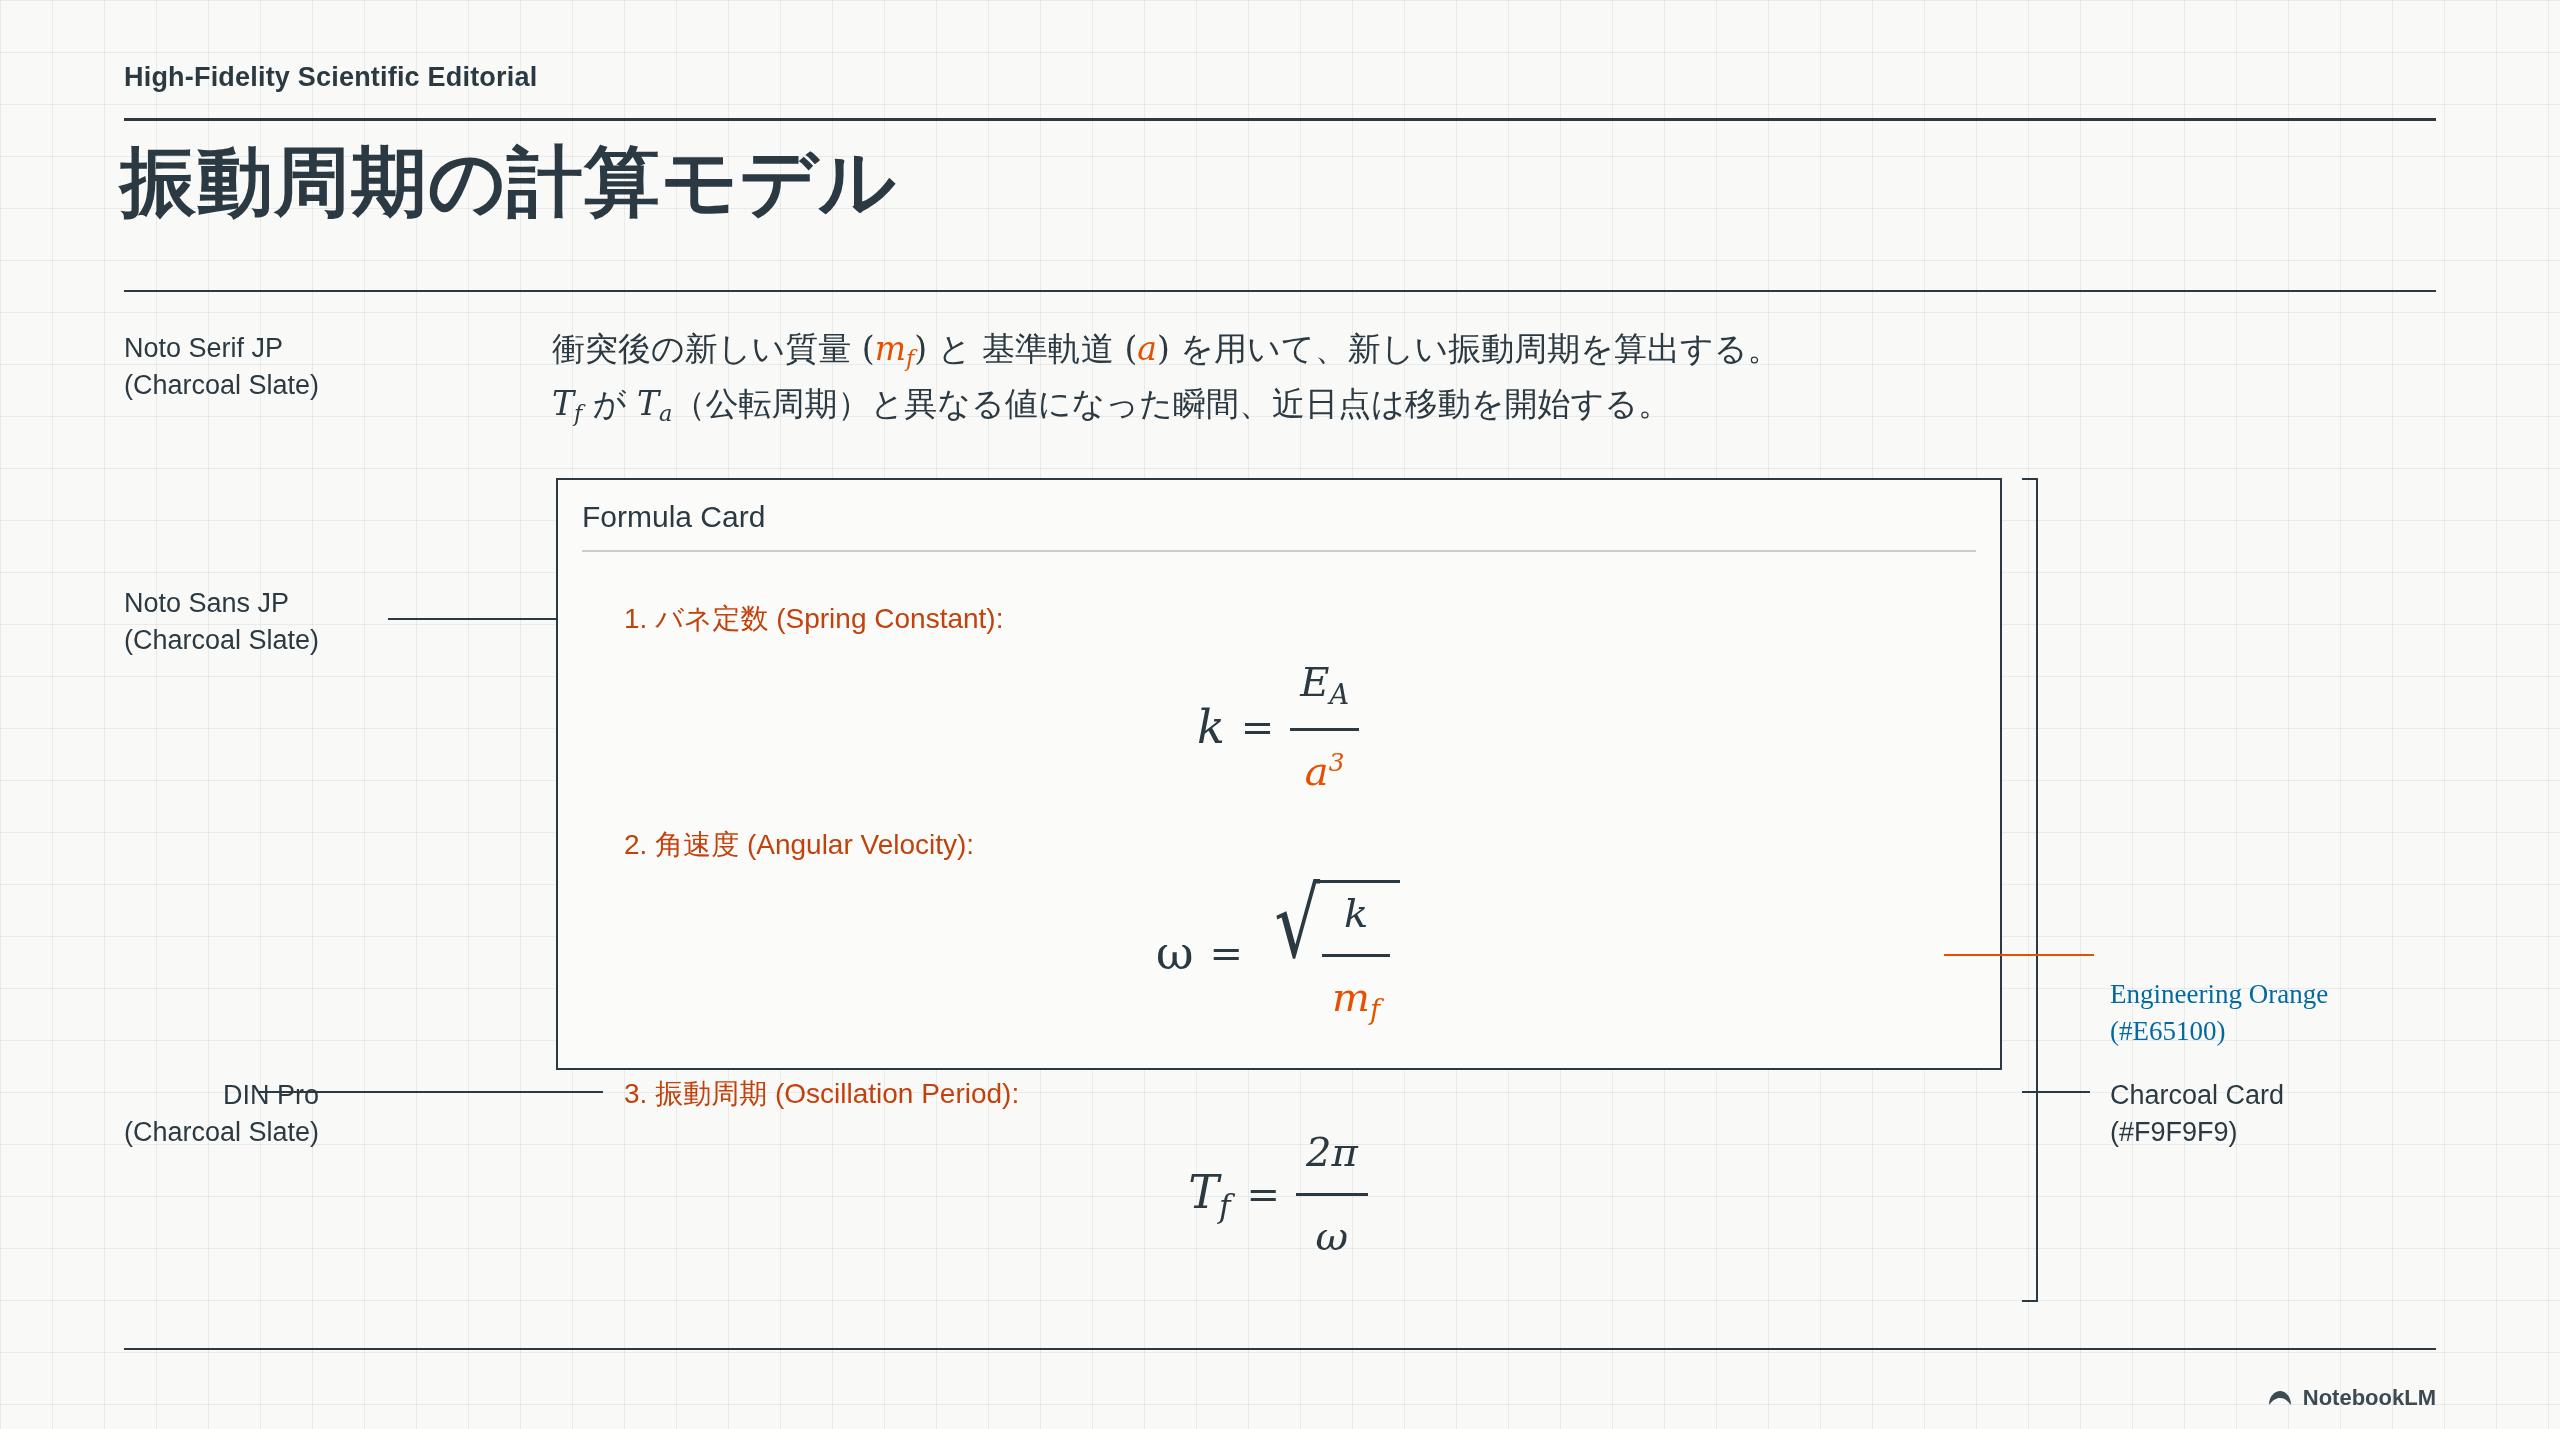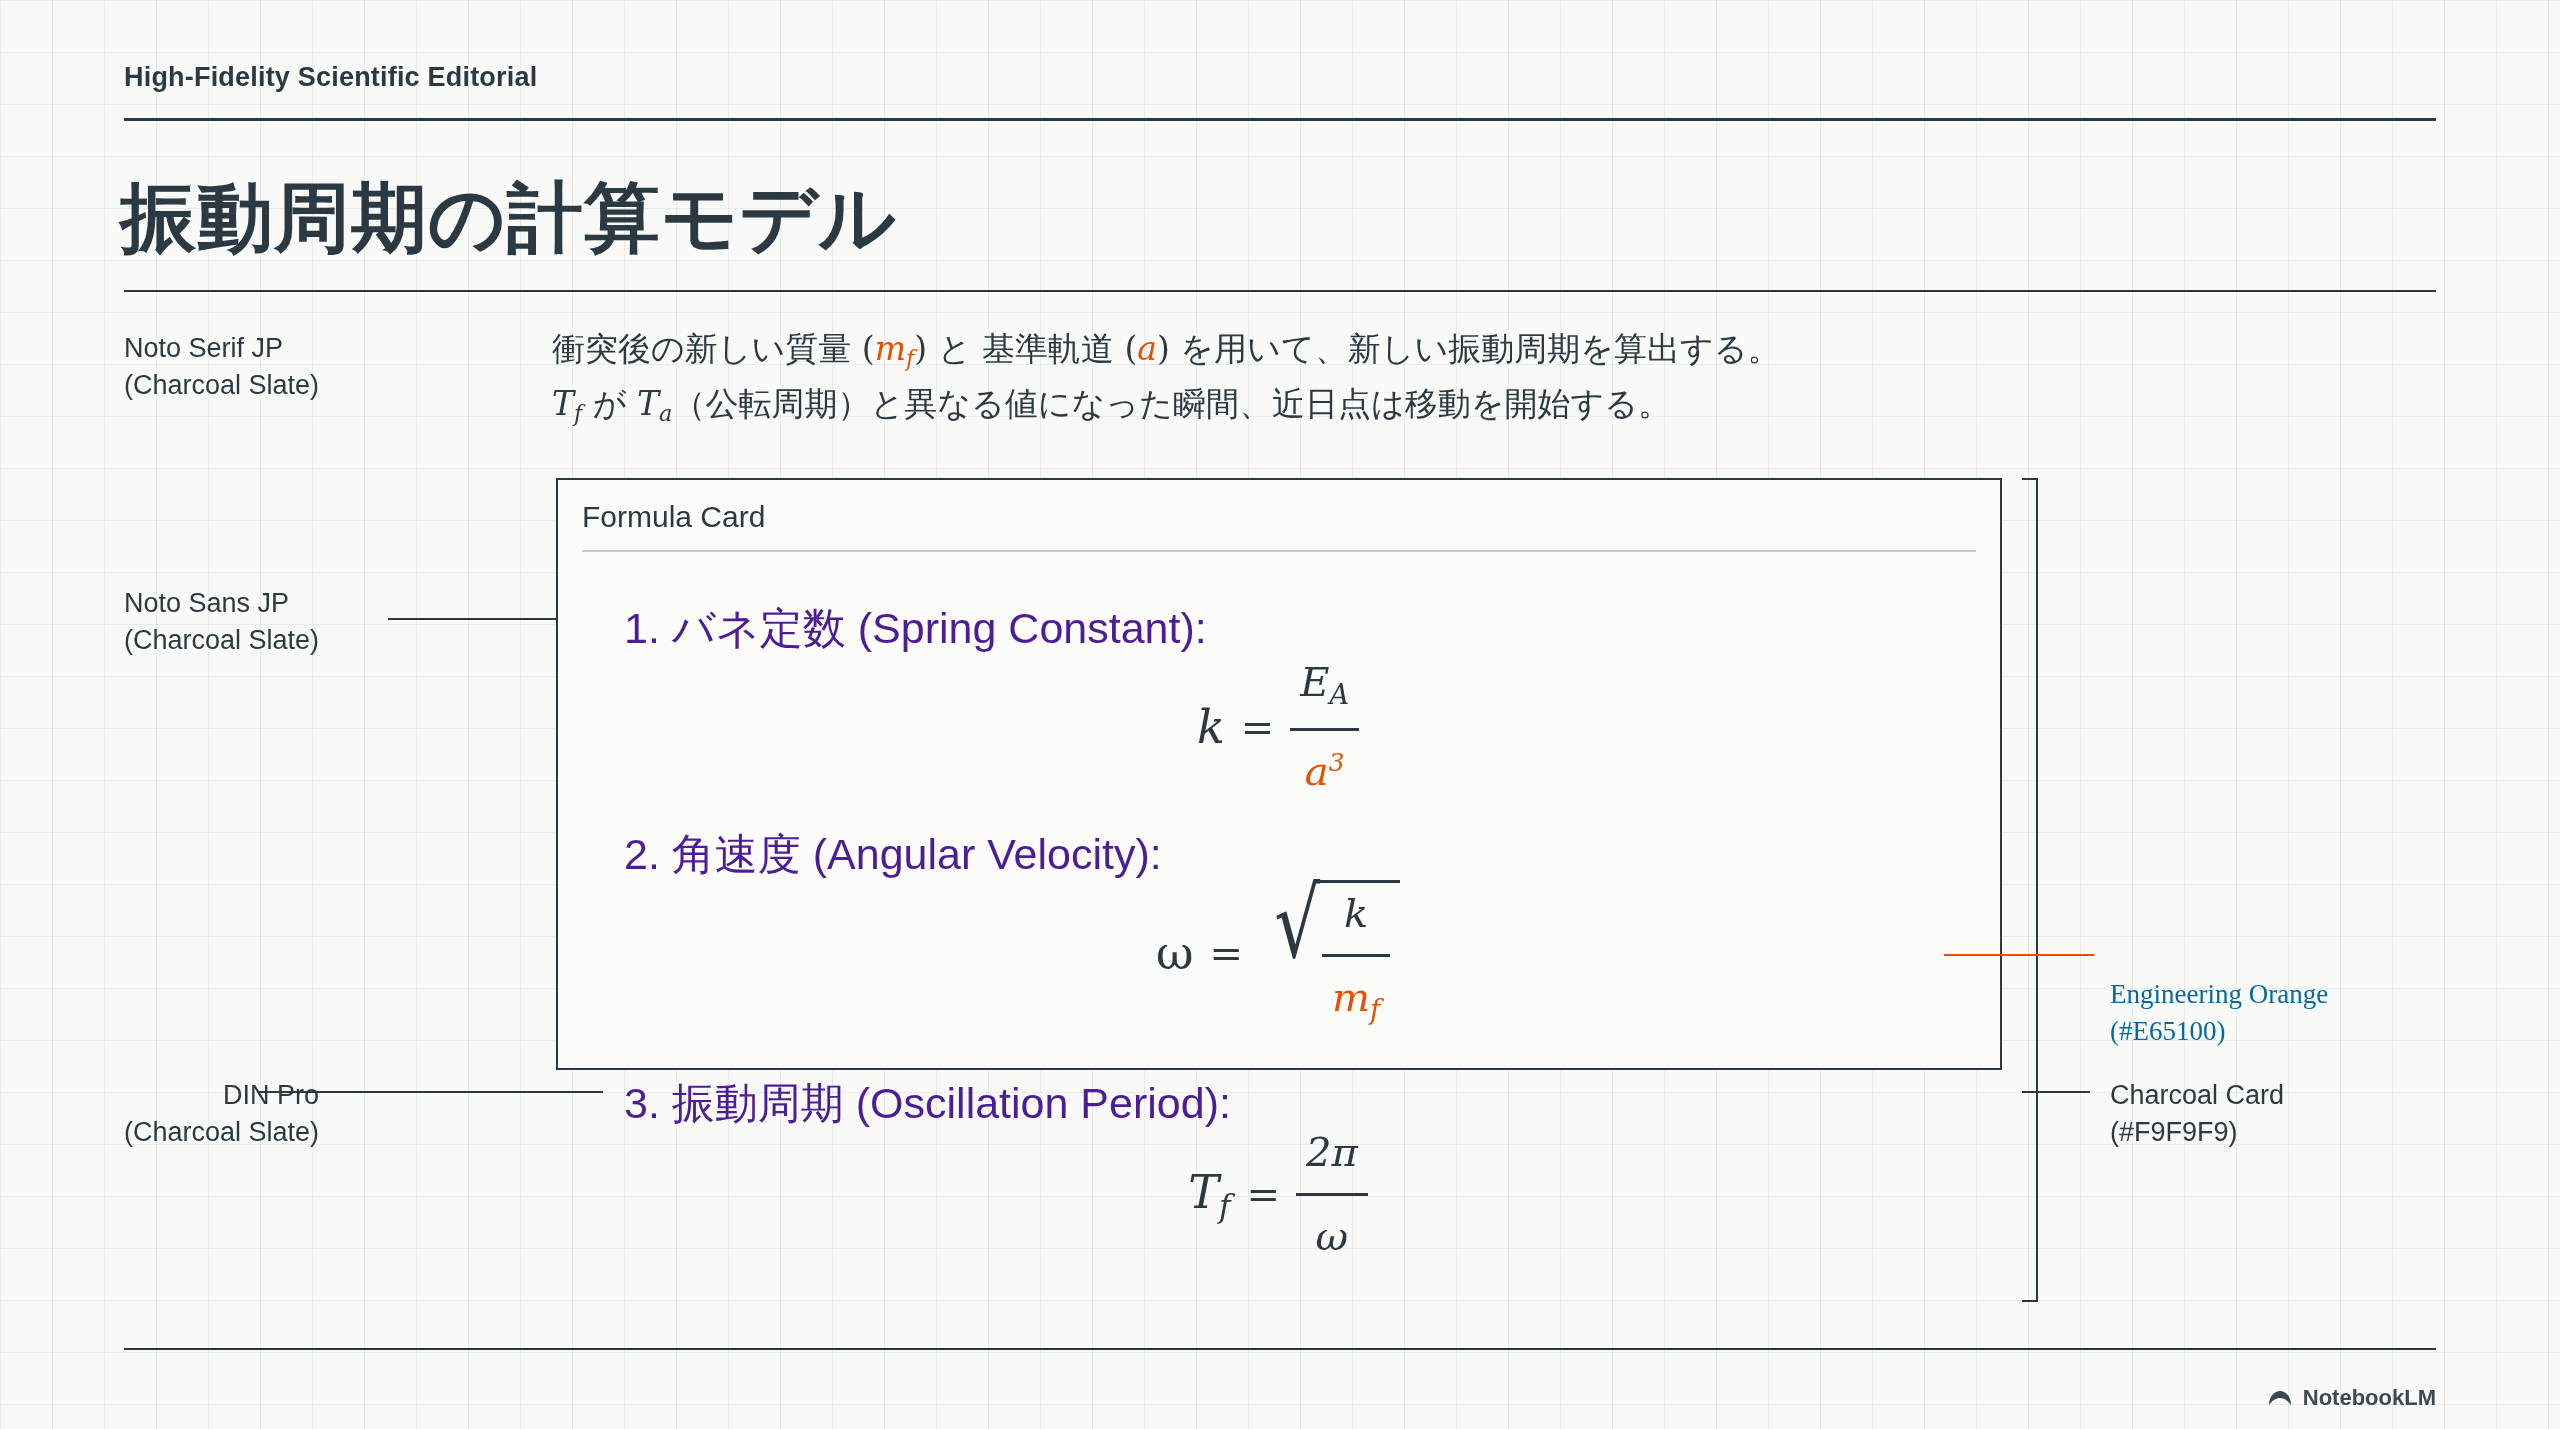--- a/index.html
+++ b/index.html
@@ -66,21 +66,20 @@
   }
   .title {
     position: absolute;
     left: 120px;
     top: 132px;
     font-size: 76px;
     font-weight: bold;
     letter-spacing: 1px;
     color: #2B3A42;
     font-family: Liberation Sans, sans-serif;
-    margin-top: 36px;
   }
   
   .lead {
     position: absolute;
     left: 552px;
     top: 322px;
     width: 1480px;
     font-family: "DejaVu Serif", serif;
     font-size: 33px;
     line-height: 1.62;
@@ -172,22 +171,22 @@
     position: absolute;
     left: 24px;
     top: 70px;
     width: 1394px;
     height: 2px;
     background: #C9CDCB;
   }
   .step {
     position: absolute;
     left: 66px;
-    font-size: 43px;
-    color: #4c1d95;
+    font-size: 28px;
+    color: #c2410c;
   }
   .step-1 { top: 120px; }
   .step-2 { top: 346px; }
   .step-3 { top: 595px; }
   
   .eq {
     position: absolute;
     font-family: "DejaVu Serif", serif;
     color: #2B3A42;
     text-align: center;

